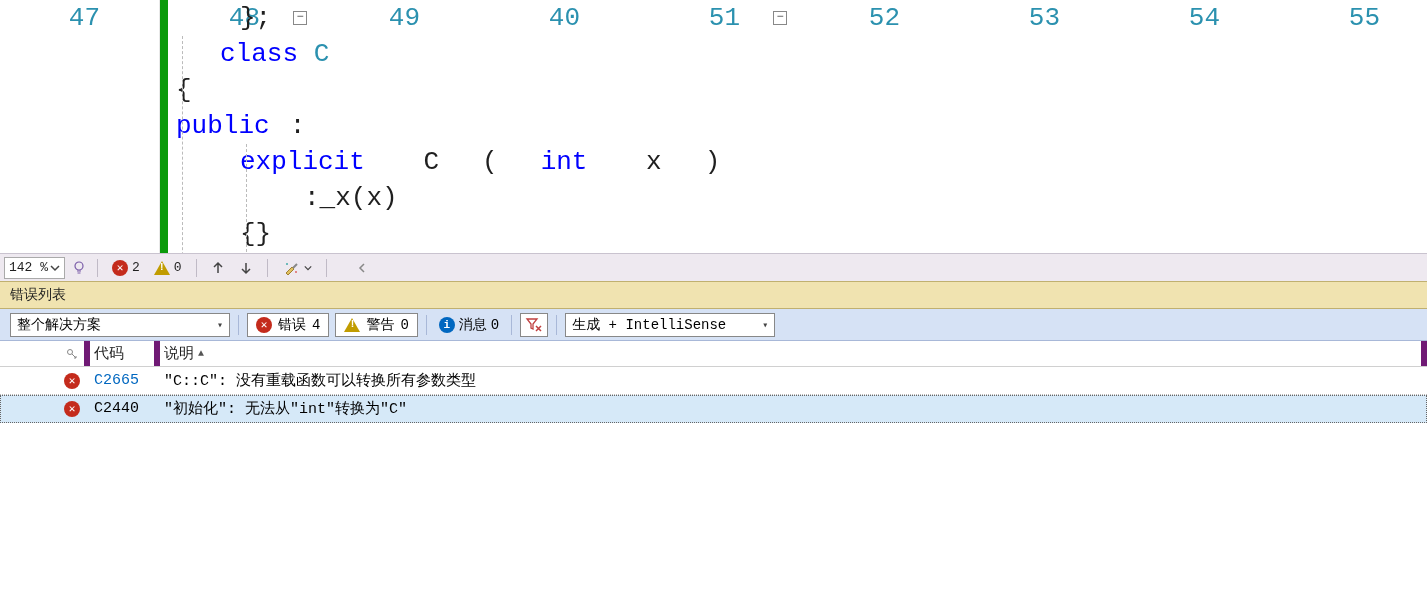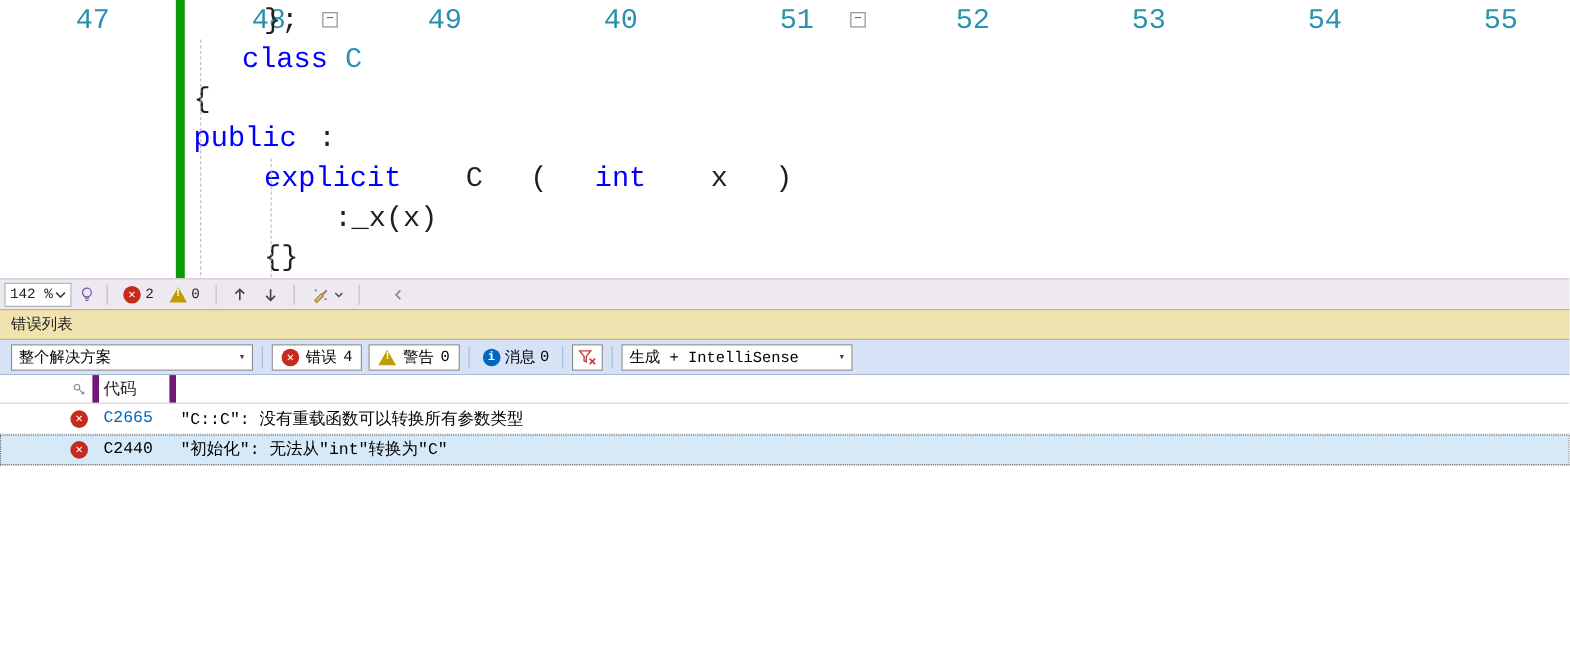--- a/index.html
+++ b/index.html
@@ -217,20 +217,24 @@
   <div class="et-head">
     <div class="et-c-icon head-cell">
       <svg width="12" height="12" viewBox="0 0 12 12">
           <circle cx="4" cy="4" r="2.5" fill="none" stroke="#888"></circle>
           <path d="M6 6 L10 10 M8 10 L10 10 L10 8" stroke="#888" fill="none"></path>
         </svg>
     </div>
     <div class="et-c-code head-cell">
       <span>代码</span>
     </div>
+    <div class="et-c-desc head-cell">
+      <span>说明</span>
+      <span class="head-sort">▲</span>
+    </div>
   </div>
   <div id="etbody">
       <div class="et-row">
         <div class="et-c-icon">
           <span class="ico-circle ico-err">✕</span>
         </div>
         <div class="et-c-code code-link">C2665</div>
         <div class="et-c-desc">"C::C": 没有重载函数可以转换所有参数类型</div>
       </div>
       <div class="et-row selected">

